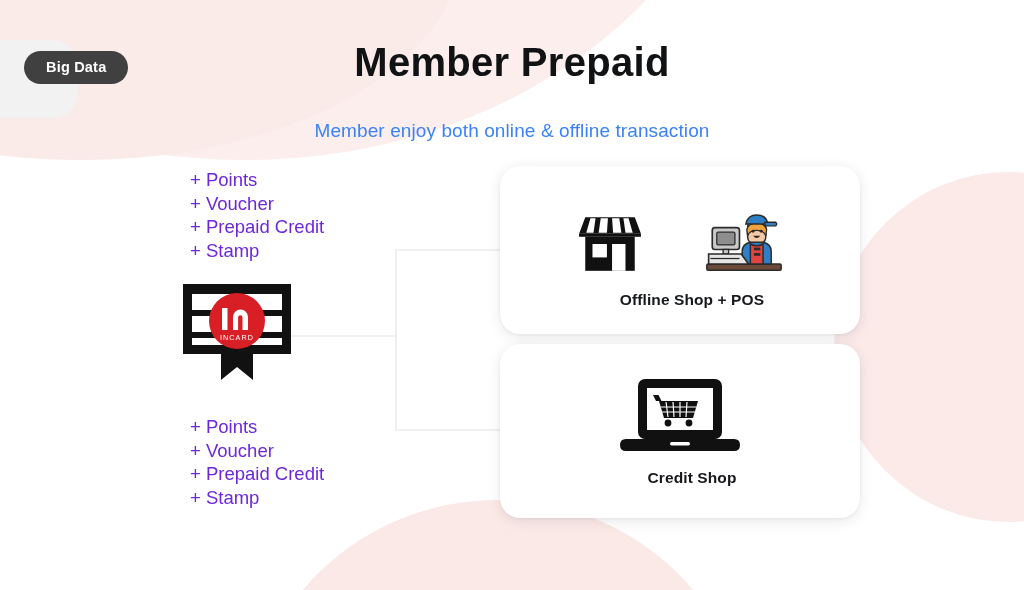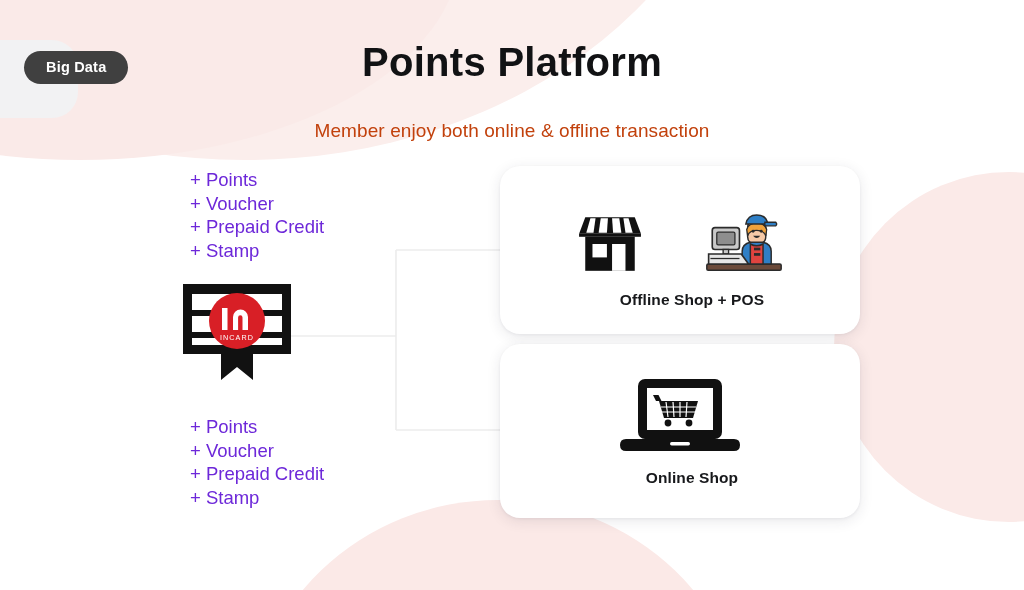--- a/index.html
+++ b/index.html
@@ -72,21 +72,21 @@
     text-align:center;
     color:#111214;
     font-size:40px;
     font-weight:bold;
     letter-spacing:.3px;
   }
   #page-subtitle {
     position:absolute;
     left:0; top:120px; width:1024px;
     text-align:center;
-    color:#c2410c;
+    color:#3b82f6;
     font-size:19px;
     font-weight:normal;
     letter-spacing:.1px;
   }
 
   
   .benefit-list {
     position:absolute;
     left:190px;
     color:#6d28d9;
@@ -148,21 +148,21 @@
 <div id="slide">
 
   <div class="blob" id="blob-topleft"></div>
   <div class="blob" id="blob-topleft-inner"></div>
   <div class="blob" id="blob-right"></div>
   <div class="blob" id="blob-bottom"></div>
   <div id="ghost-card-topleft"></div>
 
   <div id="big-data-pill">Big Data</div>
 
-  <div id="page-title">Points Platform</div>
+  <div id="page-title">Member Prepaid</div>
   <div id="page-subtitle">Member enjoy both online &amp; offline transaction</div>
 
   <ul class="benefit-list" id="benefit-list-top">
     <li class="benefit-item">+ Points</li>
     <li class="benefit-item">+ Voucher</li>
     <li class="benefit-item">+ Prepaid Credit</li>
     <li class="benefit-item">+ Stamp</li>
   </ul>
 
   <ul class="benefit-list" id="benefit-list-bottom">
@@ -269,16 +269,16 @@
           <line x1="48" y1="29" x2="50" y2="44"></line>
           <line x1="55" y1="29" x2="56" y2="44"></line>
           <line x1="62" y1="29" x2="62" y2="44"></line>
           <line x1="69" y1="29" x2="68" y2="44"></line>
           <line x1="43" y1="34" x2="78" y2="34"></line>
           <line x1="44" y1="39" x2="77" y2="39"></line>
         </g>
       </svg>
 
     </div>
-    <div class="card-label">Online Shop</div>
+    <div class="card-label">Credit Shop</div>
   </div>
 
 </div>
 
 </body></html>

